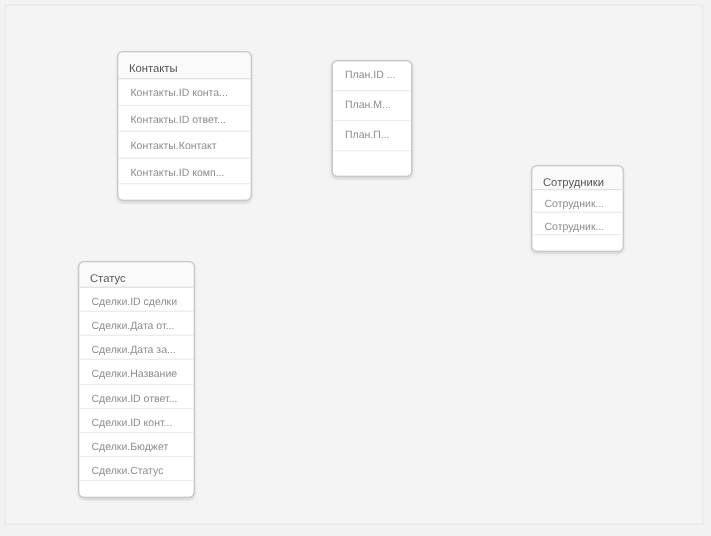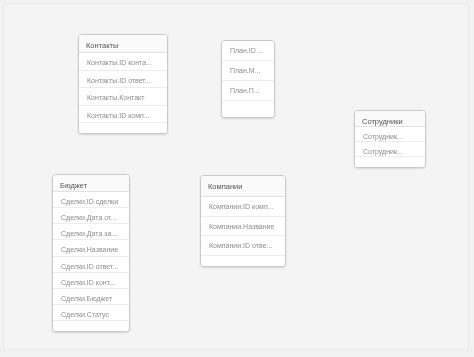--- a/index.html
+++ b/index.html
@@ -86,50 +86,40 @@
   <div class="entity-card" style="left:217px; top:36px; width:54px; height:78px;">
     <div class="card-inner">
       <div class="field-row">План.ID ...</div>
       <div class="field-row">План.М...</div>
       <div class="field-row">План.П...</div>
       <div class="field-row empty-slot"></div>
       <div class="card-filler"></div>
     </div>
   </div>
 
-  <div class="entity-card" style="left:350px; top:106px; width:72px; height:58px;">
+  <div class="entity-card" style="left:350px; top:106px; width:62px; height:58px;">
     <div class="card-inner">
       <div class="card-header">Сотрудники</div>
       <div class="field-row">Сотрудник...</div>
       <div class="field-row">Сотрудник...</div>
       <div class="field-row empty-slot"></div>
       <div class="card-filler"></div>
     </div>
   </div>
 
   <div class="entity-card" style="left:48px; top:170px; width:78px; height:158px;">
     <div class="card-inner">
-      <div class="card-header">Бюджет</div>
+      <div class="card-header">Статус</div>
       <div class="field-row">Сделки.ID сделки</div>
       <div class="field-row">Сделки.Дата от...</div>
       <div class="field-row">Сделки.Дата за...</div>
       <div class="field-row">Сделки.Название</div>
       <div class="field-row">Сделки.ID ответ...</div>
       <div class="field-row">Сделки.ID конт...</div>
       <div class="field-row">Сделки.Бюджет</div>
       <div class="field-row">Сделки.Статус</div>
       <div class="field-row empty-slot"></div>
       <div class="card-filler"></div>
     </div>
   </div>
 
-  <div class="entity-card" style="left:196px; top:171px; width:86px; height:92px;">
-    <div class="card-inner">
-      <div class="card-header">Компании</div>
-      <div class="field-row">Компании.ID комп...</div>
-      <div class="field-row">Компании.Название</div>
-      <div class="field-row">Компании.ID отве...</div>
-      <div class="field-row empty-slot"></div>
-      <div class="card-filler"></div>
-    </div>
-  </div>
 
 </div>
 
 </body></html>

